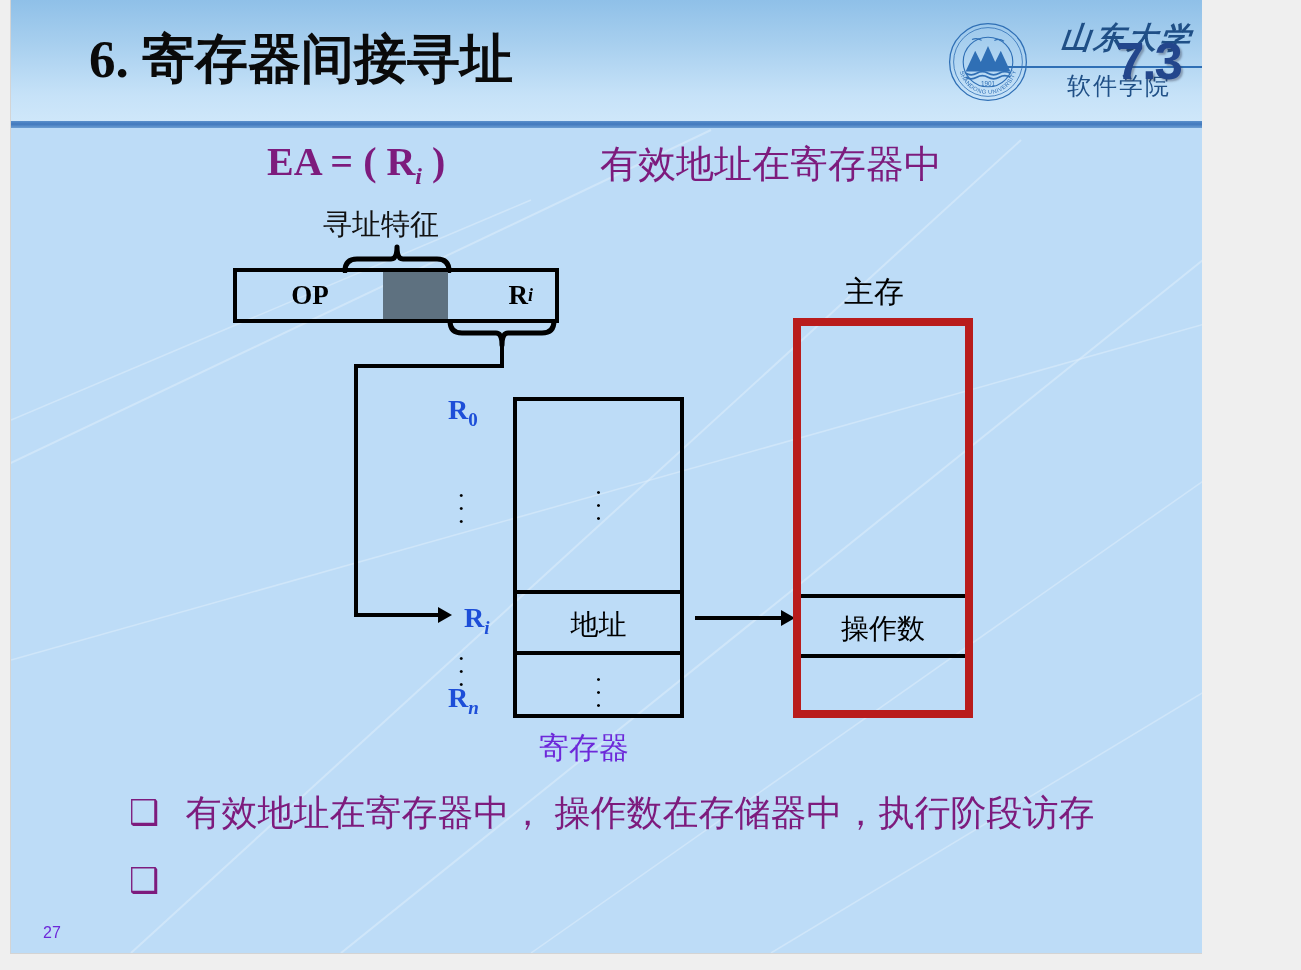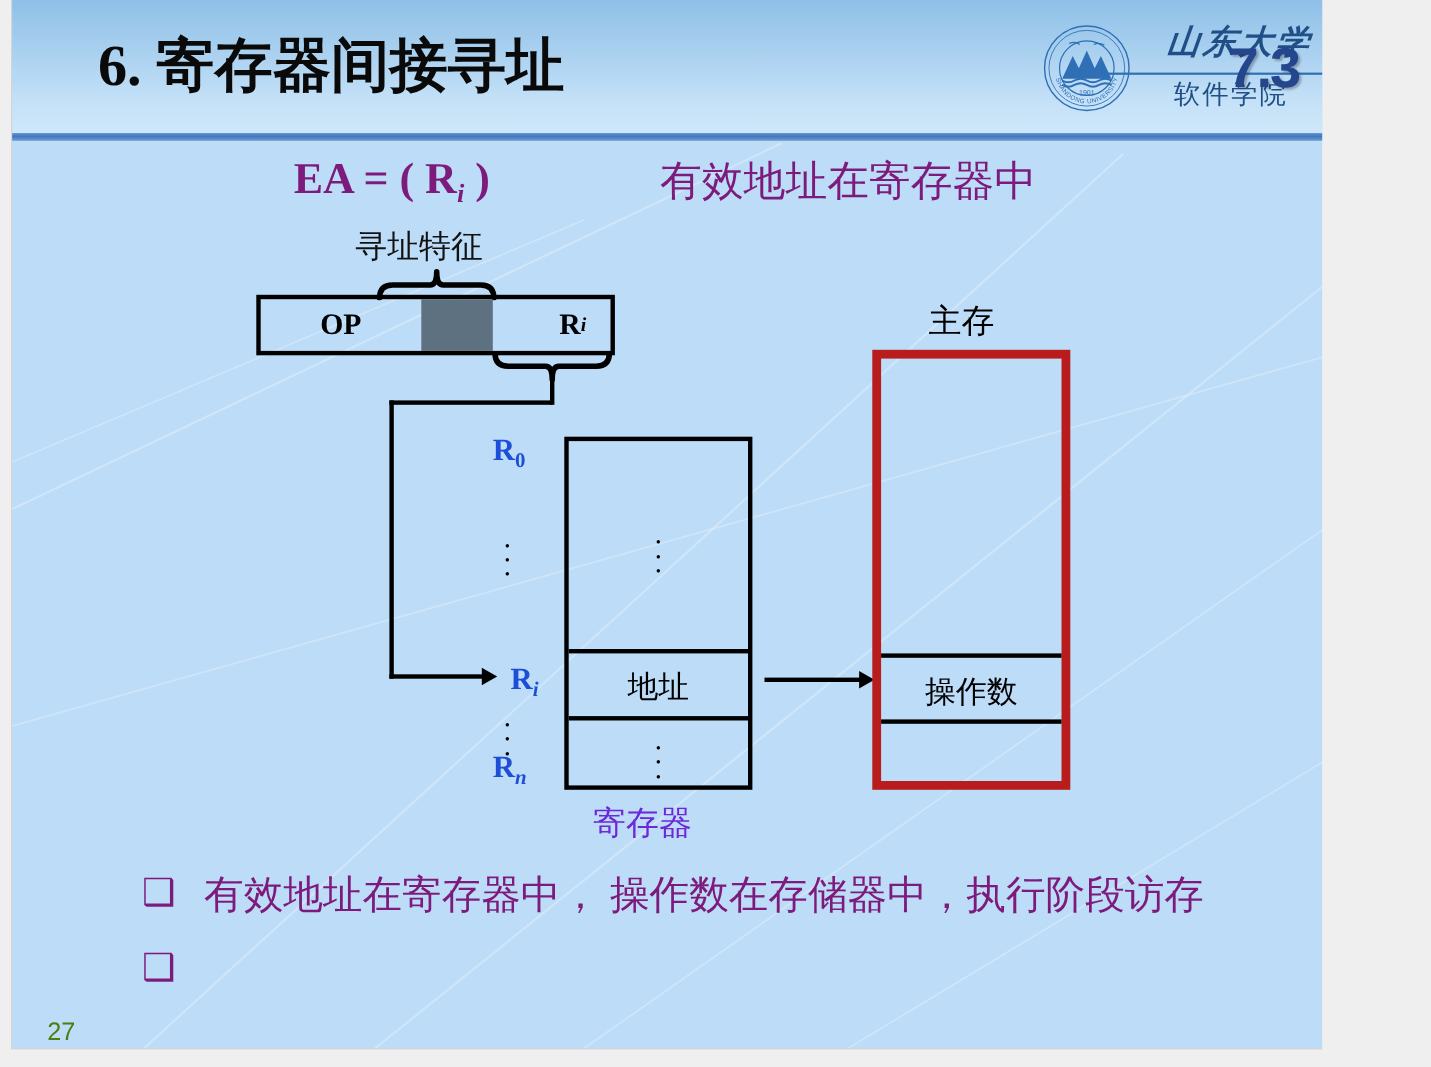--- a/index.html
+++ b/index.html
@@ -309,22 +309,22 @@
     font-size: 36px;
     line-height: 46px;
     color: #7d1b7d;
   }
 
   
   .page-number {
     position: absolute;
     left: 32px;
     top: 924px;
-    font-size: 23px;
-    color: #4d7c0f;
+    font-size: 16px;
+    color: #6d28d9;
     font-family: "Liberation Sans", sans-serif;
   }
   .nav-button {
     position: absolute;
     left: 1238px;
     top: 908px;
     width: 52px;
     height: 38px;
     background: #3366ff;
   }

